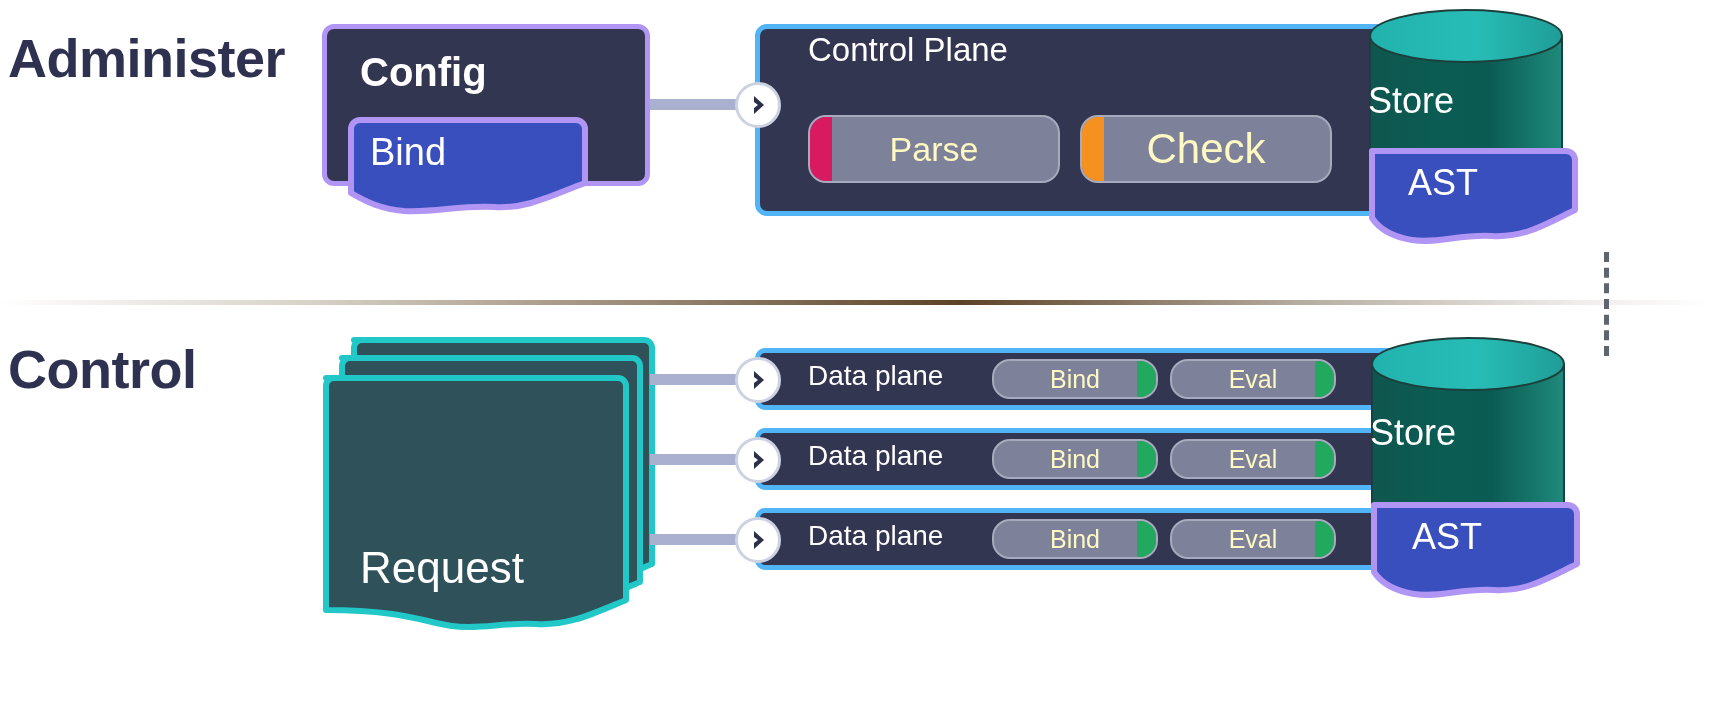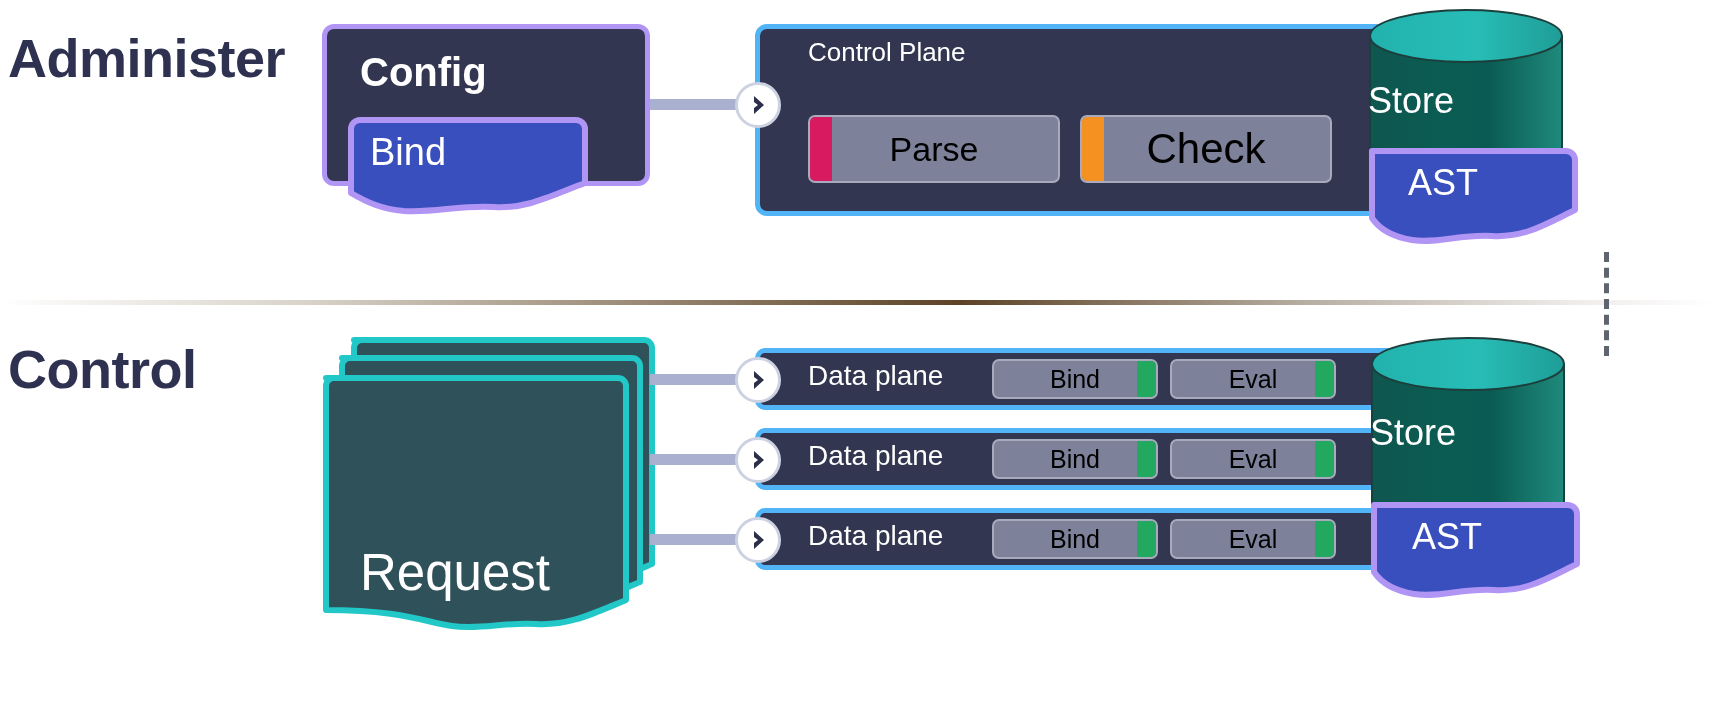--- a/index.html
+++ b/index.html
@@ -45,22 +45,22 @@
     font-size:36px;
     white-space:nowrap;
   }
 
   
   .stagebtn{
     position:absolute;
     box-sizing:border-box;
     background:#7d8199;
     border:2px solid #a7abbd;
-    border-radius:7px;
-    color:#000000;
+    border-radius:18px;
+    color:#fef9c3;
     display:flex;align-items:center;justify-content:center;
     overflow:hidden;
   }
   .stagebtn .lbl{position:relative;z-index:2;}
   .accent{position:absolute;top:0;bottom:0;width:0;z-index:3;}
   .accent.left{left:0;}
   .accent.right{right:0;}
 
   
   .conn-line{position:absolute;height:11px;background:#aab0d0;}
@@ -90,21 +90,21 @@
   .cyl svg{display:block;position:absolute;left:0;top:0;}
   .cyl .cyllabel{
     position:absolute;width:100%;text-align:left;color:#ffffff;
     font-size:36px;z-index:4;
   }
 
   
   #request-stack{position:absolute;left:318px;top:332px;width:340px;height:300px;}
   #request-stack svg{display:block;position:absolute;left:0;top:0;}
   #request-label{
-    position:absolute;left:360px;top:543px;color:#ffffff;font-size:51px;z-index:6;
+    position:absolute;left:360px;top:543px;color:#ffffff;font-size:44px;z-index:6;
     white-space:nowrap;
   }
 </style>
 </head>
 <body>
 
 <div id="stage">
 
   <div class="row-label" id="label-administer">Administer</div>
   <div class="row-label" id="label-evaluate">Control</div>
@@ -128,21 +128,21 @@
 
   <div class="conn-line" style="left:650px;top:99px;width:150px;"></div>
   <div class="conn-circle" style="left:735px;top:82px;z-index:8;">
     <svg width="24" height="24" viewBox="0 0 24 24" aria-hidden="true">
       <path d="M8 3 L18 12 L8 21 L8 15 L12 12 L8 9 Z" fill="#2b2f4a"></path>
     </svg>
   </div>
 
   <div class="panel panel-blue" id="control-plane-box" style="left:755px;top:24px;width:710px;height:192px;">
   </div>
-  <div class="panel-title" id="control-plane-title" style="left:808px;top:37px;font-size:26px;">Control Plane</div>
+  <div class="panel-title" id="control-plane-title" style="left:808px;top:31px;font-size:33px;">Control Plane</div>
 
   <div class="stagebtn" style="left:808px;top:115px;width:252px;height:68px;font-size:34px;">
     <span class="accent left" style="width:22px;background:#d81b60;"></span>
     <span class="lbl">Parse</span>
   </div>
 
   <div class="stagebtn" style="left:1080px;top:115px;width:252px;height:68px;font-size:42px;">
     <span class="accent left" style="width:22px;background:#f59120;"></span>
     <span class="lbl">Check</span>
   </div>

